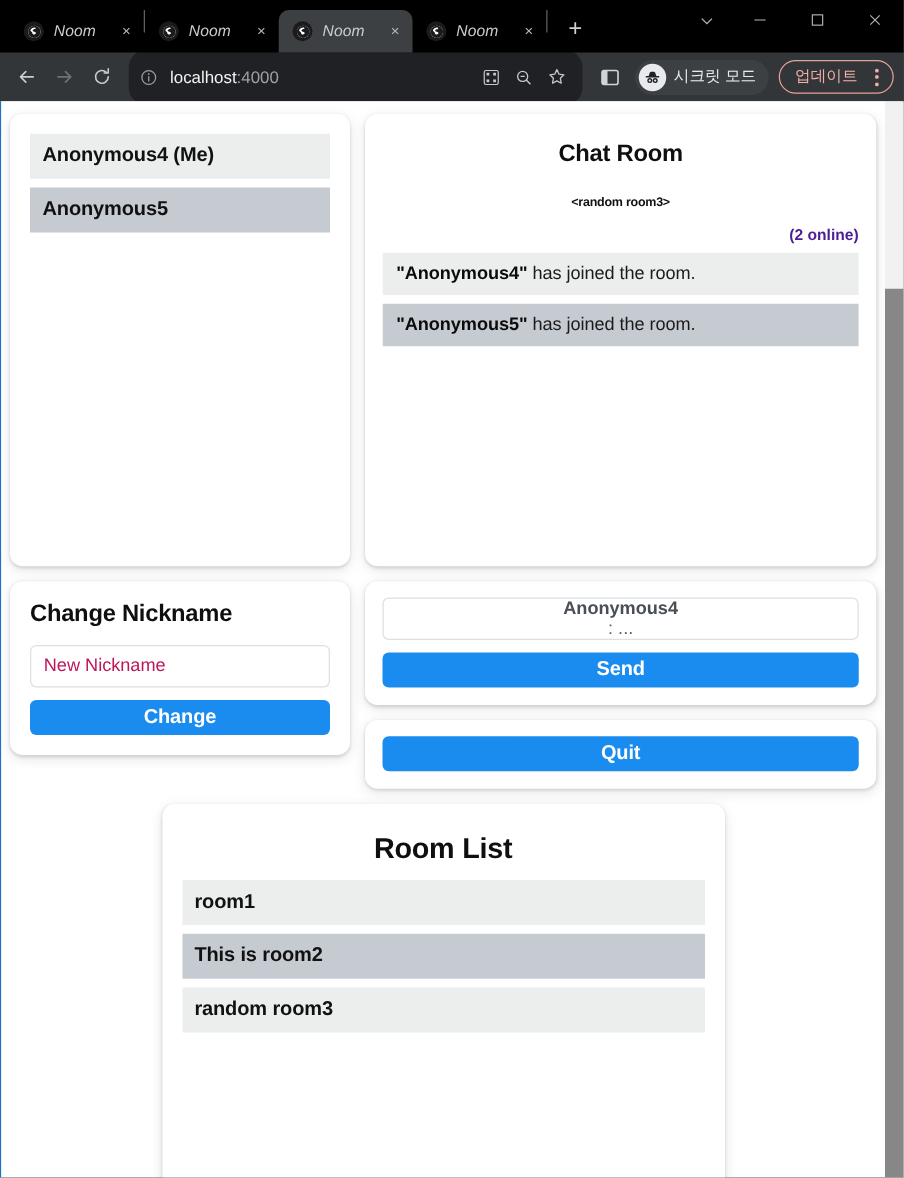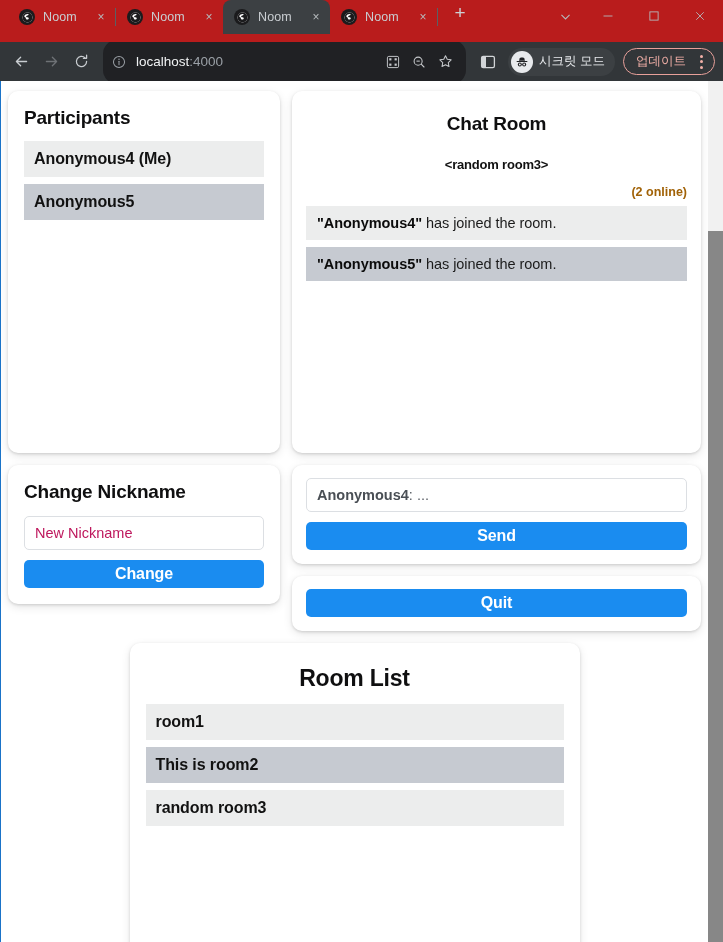--- a/index.html
+++ b/index.html
@@ -7,23 +7,24 @@
     width: 723px; height: 942px;
     overflow: hidden;
     font-family: "Liberation Sans", sans-serif;
     background: #323639;
   }
 
   
   .browser { width: 723px; height: 942px; display: flex; flex-direction: column; background:#323639; }
 
   .tabstrip {
-    height: 42px; background:#b91c1c;
-    display:flex; align-items:flex-start; position:relative;
+    height: 42px; background:#000000;
+    display:flex; align-items:flex-end; position:relative;
     padding-left: 8px;
+    font-style: italic;
   }
   .tab {
     height: 34px; width: 107px;
     display:flex; align-items:center;
     padding: 0 6px 0 11px;
     border-radius: 8px 8px 0 0;
     position: relative;
     flex: 0 0 auto;
   }
   .tab.active { background:#3c4043; }
@@ -126,39 +127,39 @@
   .listrow {
     font-size:16px; font-weight:bold; color:#111;
     padding: 9px 10px; margin-bottom:7px;
     letter-spacing:-.1px;
   }
   .listrow.odd  { background:#eceded; }
   .listrow.even { background:#c6cad1; }
 
   .card-chat { height:362px; display:flex; flex-direction:column; padding:14px 14px 14px 14px; }
   .h-center { font-size:19px; font-weight:bold; color:#0f0f10; text-align:center; margin:8px 0 0 0; letter-spacing:-.2px;}
-  .sub-center { font-size:13px; font-weight:bold; color:#111; text-align:center; margin-top:22px; letter-spacing:-.2px;}
-  .online { font-size:12.5px; font-weight:bold; color:#a16207; text-align:right; margin-top:13px; margin-bottom:7px; }
+  .sub-center { font-size:10px; font-weight:bold; color:#111; text-align:center; margin-top:22px; letter-spacing:-.2px;}
+  .online { font-size:12.5px; font-weight:bold; color:#4c1d95; text-align:right; margin-top:13px; margin-bottom:7px; }
   .msgs { flex:1 1 auto; overflow:hidden; }
   .msg {
     font-size:14.5px; color:#1b1b1b; padding:9px 11px; margin-bottom:7px;
     letter-spacing:-.05px;
   }
   .msg.odd  { background:#eceded; }
   .msg.even { background:#c6cad1; }
   .msg b { font-weight:bold; color:#0b0b0b; }
 
   .card-nick { padding:16px 16px 16px 16px; }
   .textinput {
     width:100%; height:34px; border:1px solid #dcdfe3; border-radius:5px;
     background:#fff; padding: 0 10px; font-size:14.5px; color:#be185d;
     display:flex; align-items:center; font-family:"Liberation Sans", sans-serif;
     margin-top:13px;
   }
-  .textinput.ph-strong { color:#5a5f65; }
+  .textinput.ph-strong { color:#5a5f65;flex-direction:column; }
   .textinput.ph-strong b { font-weight:bold; color:#4a4f55; }
   .btn {
     width:100%; height:28px; background:#1a8cf0; color:#fff;
     border:none; border-radius:5px; font-size:16px; font-weight:bold;
     display:flex; align-items:center; justify-content:center;
     margin-top:10px; font-family:"Liberation Sans", sans-serif;
     letter-spacing:-.1px;
   }
 
   .card-sendbox { padding:13px 14px 14px 14px; }
@@ -337,21 +338,20 @@
     </div>
   </div>
 
   <div class="viewport">
     <div class="page">
 
       <div class="row">
 
         <div class="col-left">
           <div class="card card-participants">
-            <div class="h-left">Participants</div>
             <div class="listrow odd">Anonymous4 (Me)</div>
             <div class="listrow even">Anonymous5</div>
           </div>
 
           <div class="card card-nick">
             <div class="h-left" style="margin-bottom:0">Change Nickname</div>
             <div class="textinput" title="New Nickname">New Nickname</div>
             <div class="btn">Change</div>
           </div>
         </div>

